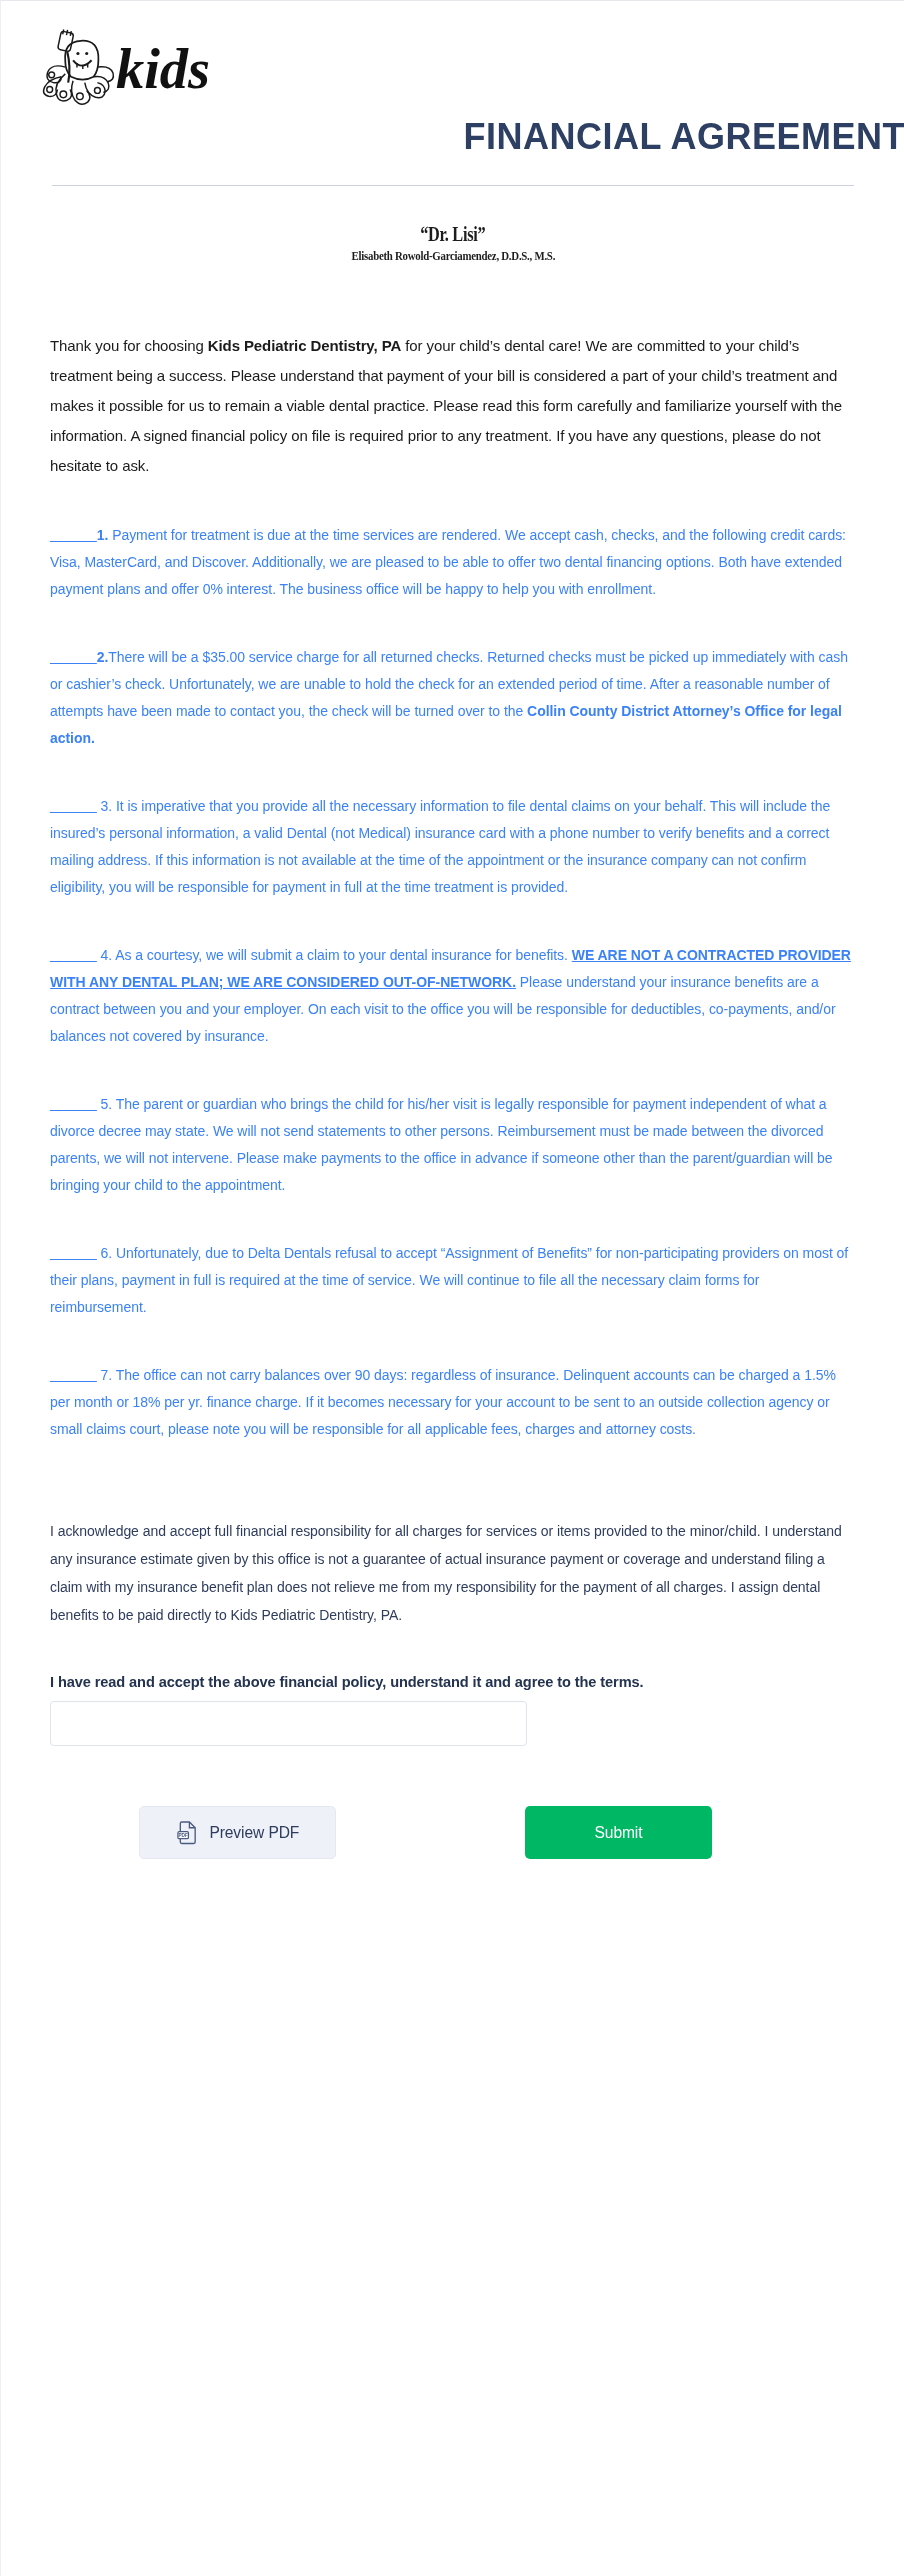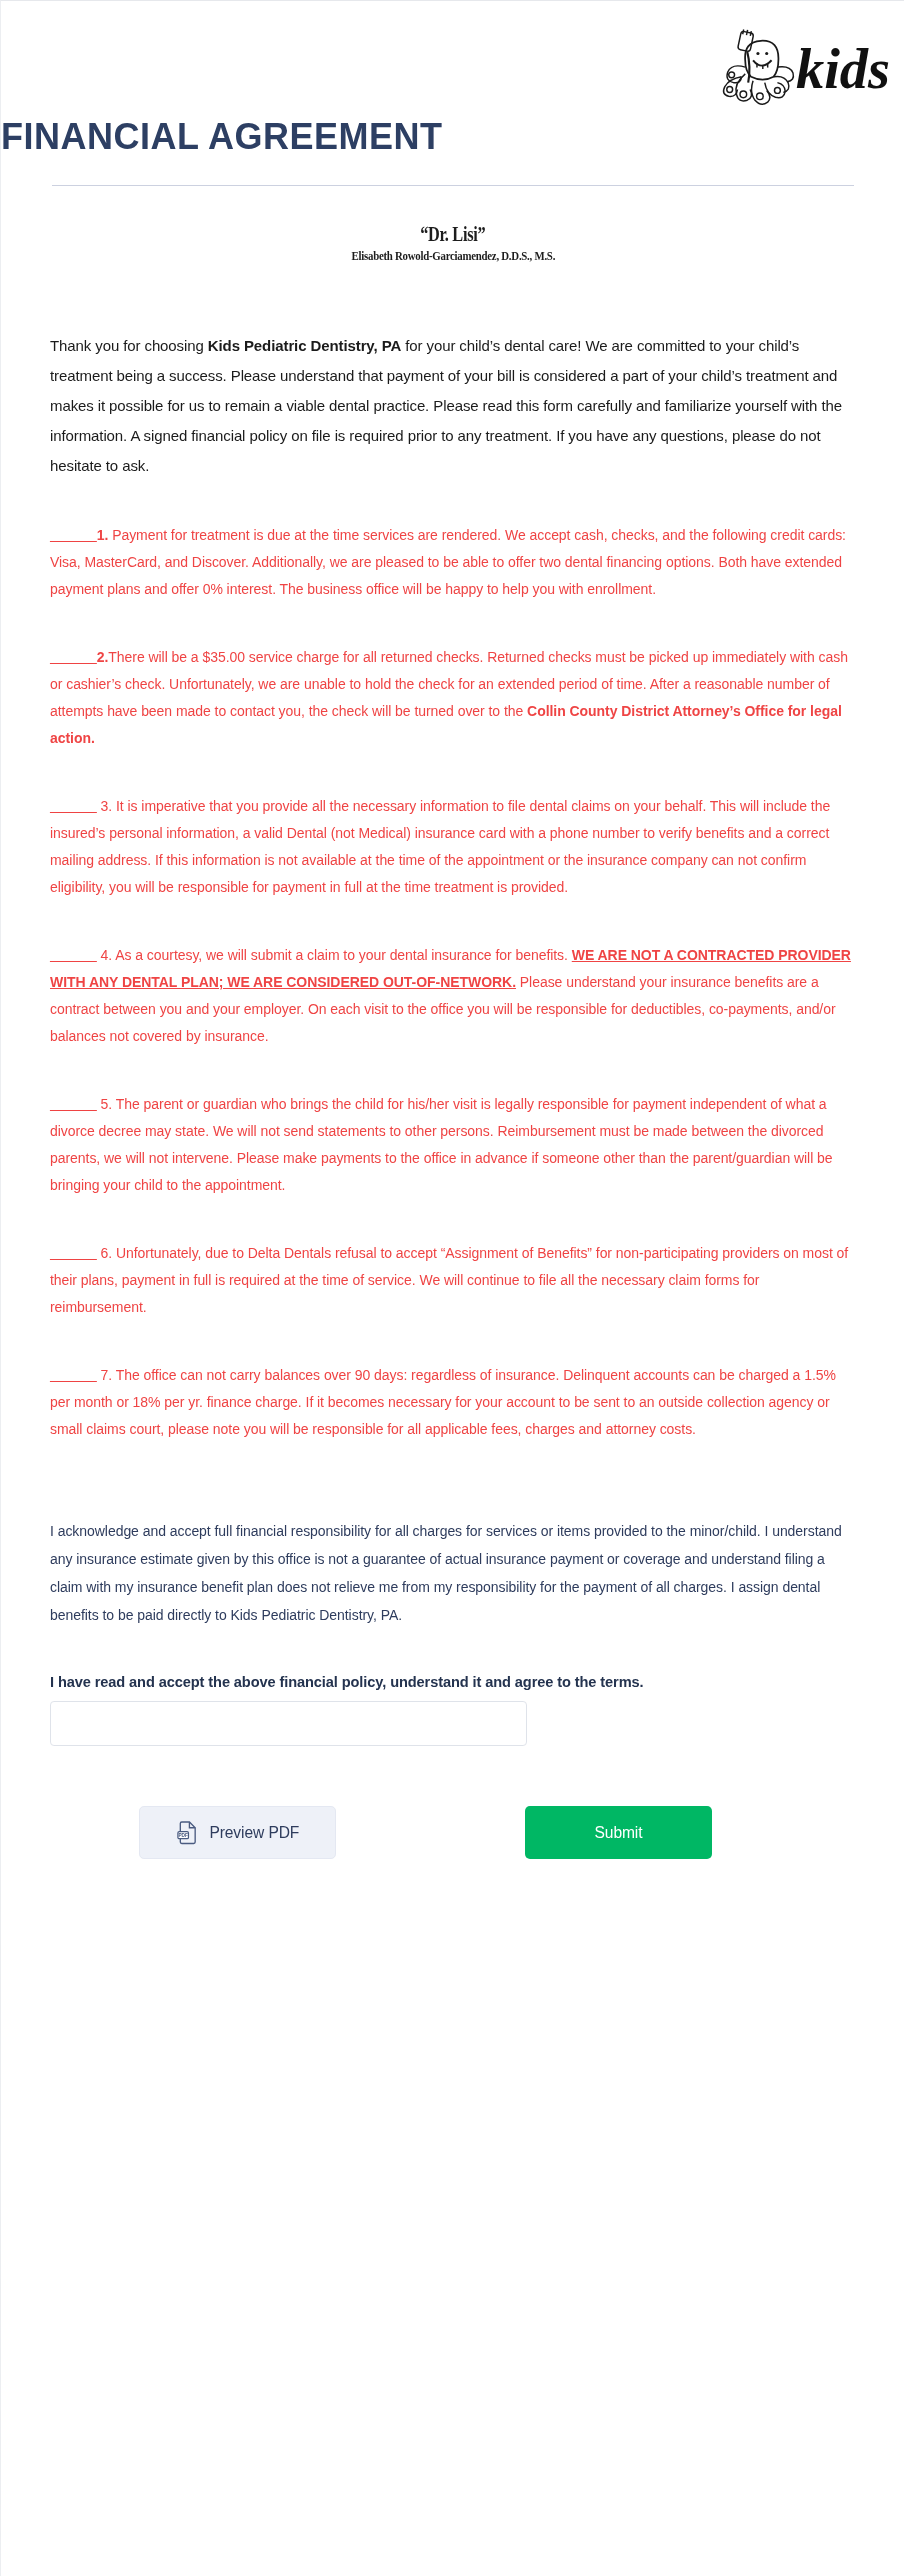--- a/index.html
+++ b/index.html
@@ -16,28 +16,28 @@
     margin: 0 auto;
     position: relative;
     border-top: 1px solid #e6e8ec;
     border-left: 1px solid #eceef1;
   }
 
   
   .logo-wrap {
     padding-top: 32px;
     display: flex;
-    justify-content: flex-end;
+    justify-content: flex-start;
     align-items: center;
     height: 105px;
   }
   .logo-svg { display: block; }
 
   .doc-title {
-    text-align: left;
+    text-align: right;
     font-family: "Liberation Sans", sans-serif;
     font-size: 36px;
     font-weight: bold;
     letter-spacing: 0.5px;
     color: #2d3f63;
     margin-top: 9.7px;
   }
 
   .divider {
     height: 1px;
@@ -78,21 +78,21 @@
     line-height: 30px;
     color: #1b1b1b;
     letter-spacing: -0.1px;
   }
   p.intro b { font-weight: bold; }
 
   p.clause {
     margin-top: 41px;
     font-size: 14px;
     line-height: 27px;
-    color: #ef4444;
+    color: #3b82f6;
     letter-spacing: -0.05px;
   }
   p.clause .num { font-weight: bold; }
   p.clause .blank { text-decoration: underline; font-weight: bold; letter-spacing: 0; }
   p.clause b { font-weight: bold; }
   p.clause .bu { font-weight: bold; text-decoration: underline; }
 
   p.ack {
     margin-top: 74px;
     font-size: 14px;

